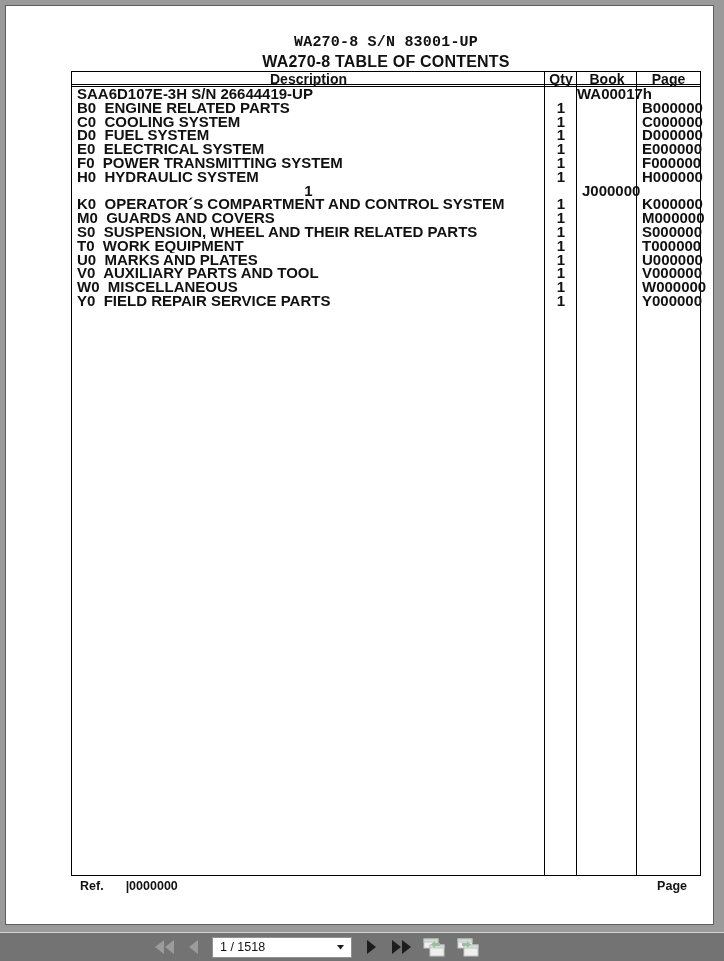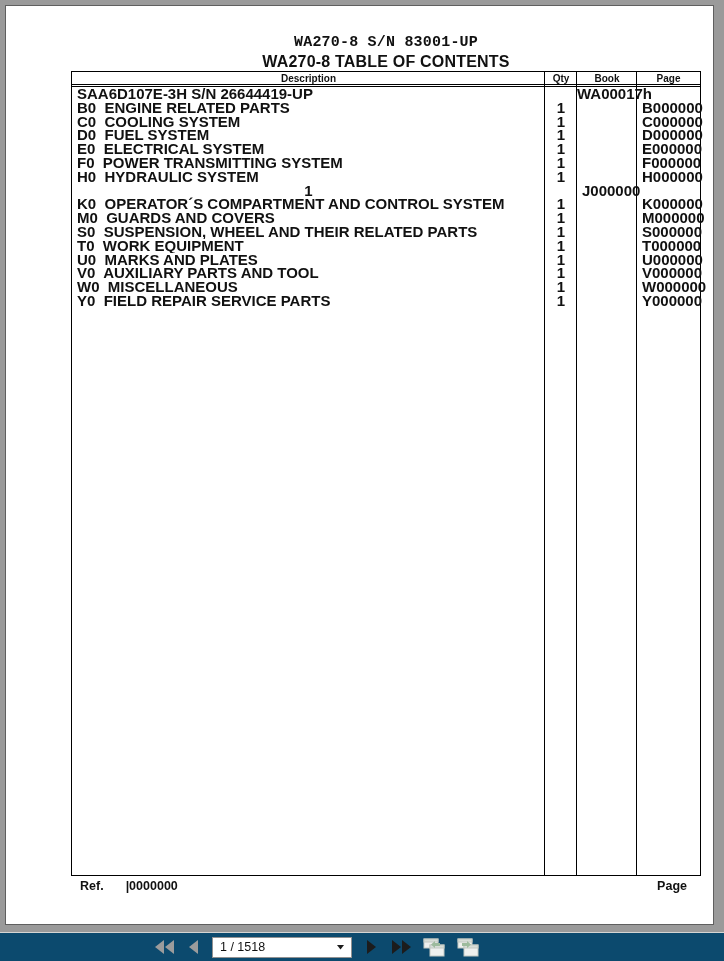--- a/index.html
+++ b/index.html
@@ -43,21 +43,21 @@
   }
   .col-line.c1 { left: 472px; }
   .col-line.c2 { left: 504px; }
   .col-line.c3 { left: 564px; }
 
   .thead {
     display: grid;
     grid-template-columns: 473px 32px 60px 63px;
     height: 15px;
     border-bottom: 3px double #000;
-    font-size: 10px;
+    font-size: 14px;
     line-height: 14px;
     text-align: center;
   }
   .tbody { position: relative; }
   .trow {
     display: grid;
     grid-template-columns: 473px 32px 60px 63px;
     height: 13.8px;
     font-size: 15px;
     line-height: 13.8px;
@@ -75,21 +75,21 @@
   }
   .ref-group { display: flex; padding-left: 9px; text-align: right; }
   .ref-value { margin-left: 22px; }
   .footer-page-label { padding-right: 14px; }
 
   
   .toolbar {
     position: absolute;
     left: 0; bottom: 0;
     width: 724px; height: 29px;
-    background: #0c4a6e;
+    background: #737373;
     border-top: 1px solid #d6d5d3;
     display: flex;
     align-items: center;
     padding-left: 153px;
   }
   .tb-btn {
     display: flex; align-items: center; justify-content: center;
     height: 24px;
     cursor: default;
   }

